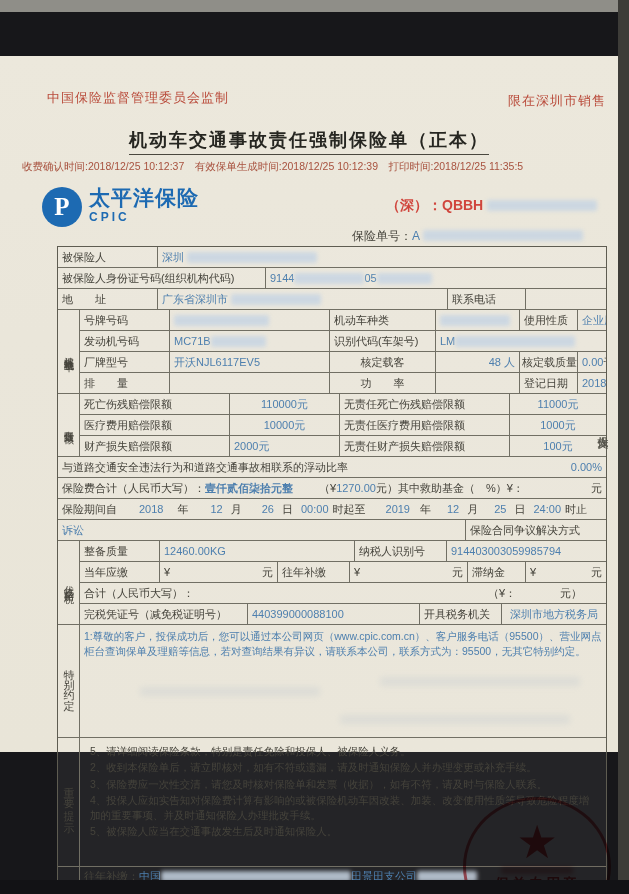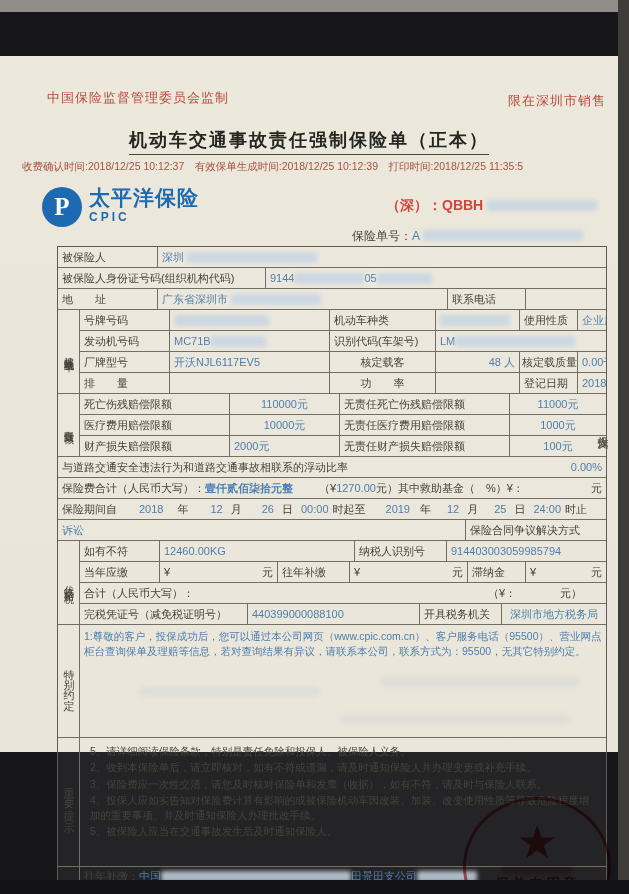--- a/index.html
+++ b/index.html
@@ -252,21 +252,21 @@
       <div class="td" style="flex:1">
           <span class="v">诉讼</span>
         </div>
       <div class="td lab" style="width:140px">保险合同争议解决方式</div>
     </div>
 
     <div class="group">
       <div class="vlab ls2">代收车船税</div>
       <div class="grows">
         <div class="tr">
-          <div class="td lab" style="width:80px">如有不符</div>
+          <div class="td lab" style="width:80px">整备质量</div>
           <div class="td" style="width:195px">
               <span class="v">12460.00KG</span>
             </div>
           <div class="td lab" style="width:92px">纳税人识别号</div>
           <div class="td" style="flex:1">
               <span class="v">914403003059985794</span>
             </div>
         </div>
         <div class="tr">
           <div class="td lab" style="width:80px">当年应缴</div>

